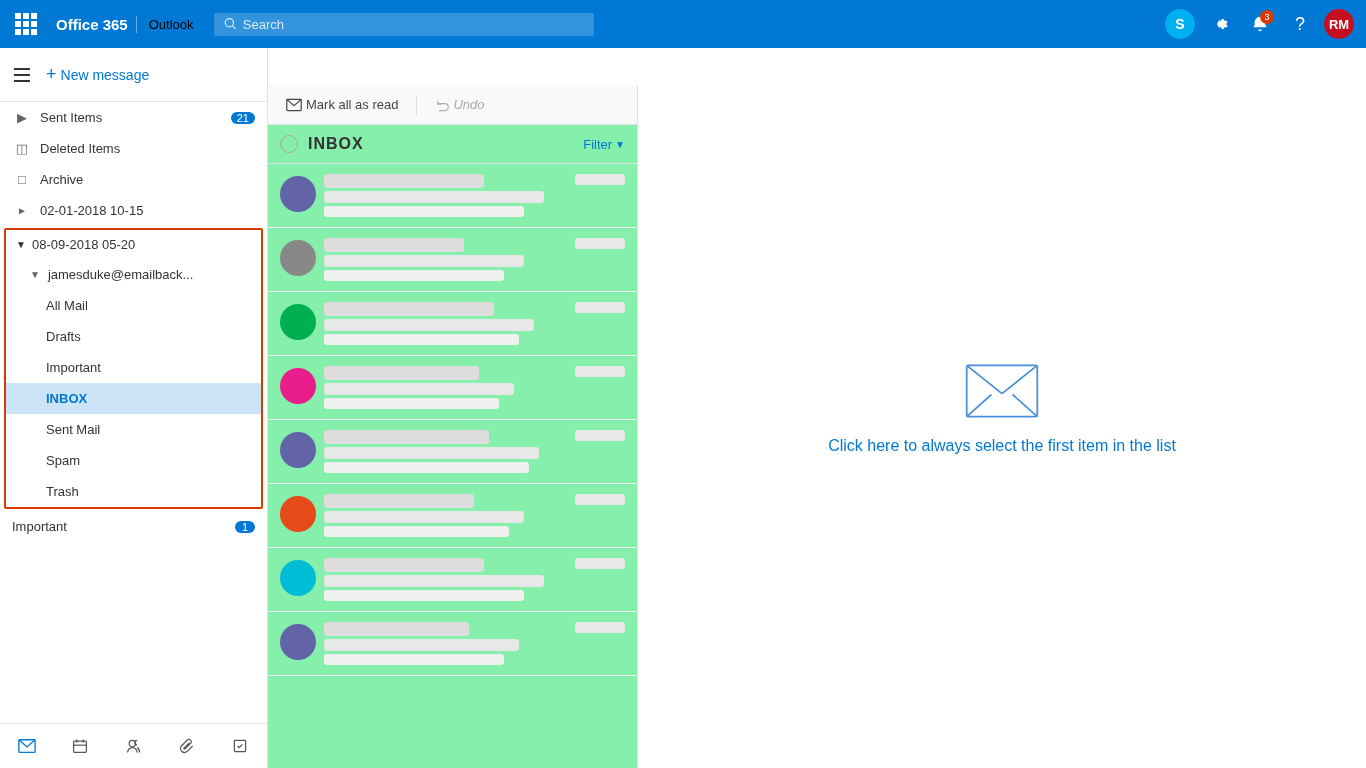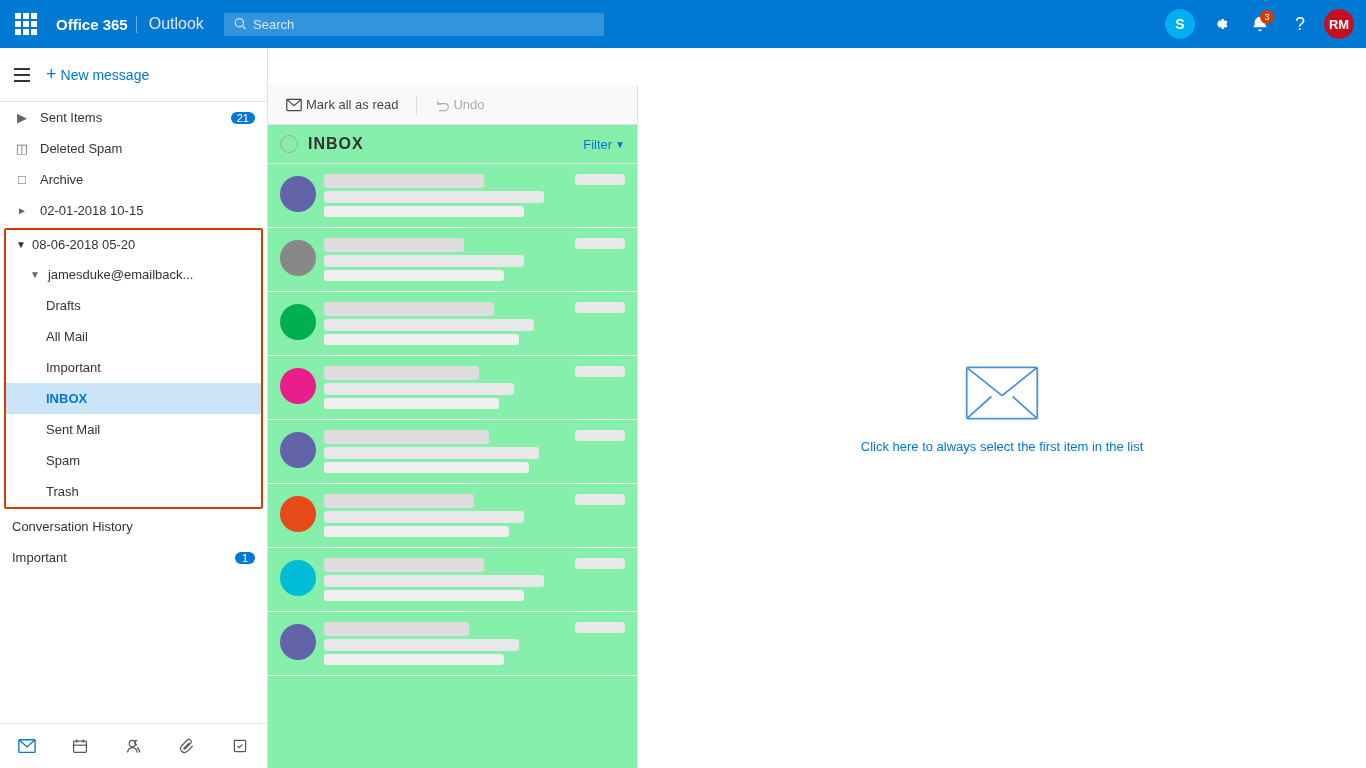--- a/index.html
+++ b/index.html
@@ -30,22 +30,22 @@
     .grid-dot { background: #fff; width: 6px; height: 6px; }
     .app-name {
       color: #fff;
       font-size: 15px;
       font-weight: 600;
       padding: 0 8px;
       border-right: 1px solid rgba(255,255,255,0.4);
       margin-right: 4px;
     }
     .app-product {
-      color: #e5e5e5;
-      font-size: 16px;
+      color: #000000;
+      font-size: 13px;
       font-weight: 300;
       margin-right: 12px;
     }
     .search-box {
       display: flex;
       align-items: center;
       background: rgba(255,255,255,0.2);
       border-radius: 2px;
       padding: 4px 10px;
       width: 380px;
@@ -247,21 +247,21 @@
     }
     .toolbar-btn {
       display: flex;
       align-items: center;
       gap: 4px;
       color: #444;
       font-size: 13px;
       cursor: pointer;
       padding: 4px 6px;
     }
-    .toolbar-btn.disabled { color: #aaa; cursor: default; }
+    .toolbar-btn.disabled { color: #aaa; cursor: default; font-style: italic; }
     .toolbar-separator { width: 1px; height: 20px; background: #ddd; }
 
     
     .inbox-header {
       display: flex;
       align-items: center;
       padding: 10px 12px;
       border-bottom: 1px solid #e0e0e0;
     }
     .inbox-checkbox {
@@ -388,21 +388,21 @@
     .mail-icon-outline {
       width: 80px;
       height: 60px;
     }
     .reading-empty-title {
       font-size: 20px;
       color: #333;
       font-weight: 400;
     }
     .reading-empty-link {
-      font-size: 13px;
+      font-size: 16px;
       color: #0078d4;
       cursor: pointer;
       text-align: center;
     }
   </style>
 </head>
 <body>
 
 <div class="topbar">
   <div class="topbar-grid">
@@ -470,71 +470,68 @@
     <div class="sidebar-scroll">
 
       <div class="sidebar-item">
         <span class="item-icon">▶</span>
         <span class="item-label">Sent Items</span>
         <span class="item-badge">21</span>
       </div>
 
       <div class="sidebar-item">
         <span class="item-icon">◫</span>
-        <span class="item-label">Deleted Spam</span>
+        <span class="item-label">Deleted Items</span>
       </div>
 
       <div class="sidebar-item">
         <span class="item-icon">□</span>
         <span class="item-label">Archive</span>
       </div>
 
       <div class="sidebar-item">
         <span class="item-icon chevron">►</span>
         <span class="item-label">02-01-2018 10-15</span>
       </div>
 
       <div class="folder-group">
 
         <div class="folder-group-header">
           <span class="chevron" style="font-size:10px;">▼</span>
-          <span>08-06-2018 05-20</span>
+          <span>08-09-2018 05-20</span>
         </div>
 
         <div class="sidebar-item sub-item">
           <span class="chevron" style="font-size:10px;">▼</span>
           <span>jamesduke@emailback...</span>
         </div>
 
         <div class="sidebar-item sub-sub-item">
+          <span class="item-label">All Mail</span>
+        </div>
+        <div class="sidebar-item sub-sub-item">
           <span class="item-label">Drafts</span>
-        </div>
-        <div class="sidebar-item sub-sub-item">
-          <span class="item-label">All Mail</span>
         </div>
         <div class="sidebar-item sub-sub-item">
           <span class="item-label">Important</span>
         </div>
         <div class="sidebar-item sub-sub-item active">
           <span class="item-label">INBOX</span>
         </div>
         <div class="sidebar-item sub-sub-item">
           <span class="item-label">Sent Mail</span>
         </div>
         <div class="sidebar-item sub-sub-item">
           <span class="item-label">Spam</span>
         </div>
         <div class="sidebar-item sub-sub-item">
           <span class="item-label">Trash</span>
         </div>
       </div>
 
-      <div class="sidebar-item">
-        <span class="item-label">Conversation History</span>
-      </div>
 
       <div class="sidebar-item">
         <span class="item-label">Important</span>
         <span class="item-badge">1</span>
       </div>
     </div>
 
     <div class="sidebar-bottom">
       <div class="sidebar-bottom-icon">
         <svg width="18" height="16" viewBox="0 0 20 16" fill="none" stroke="#0078d4" stroke-width="1.5">

